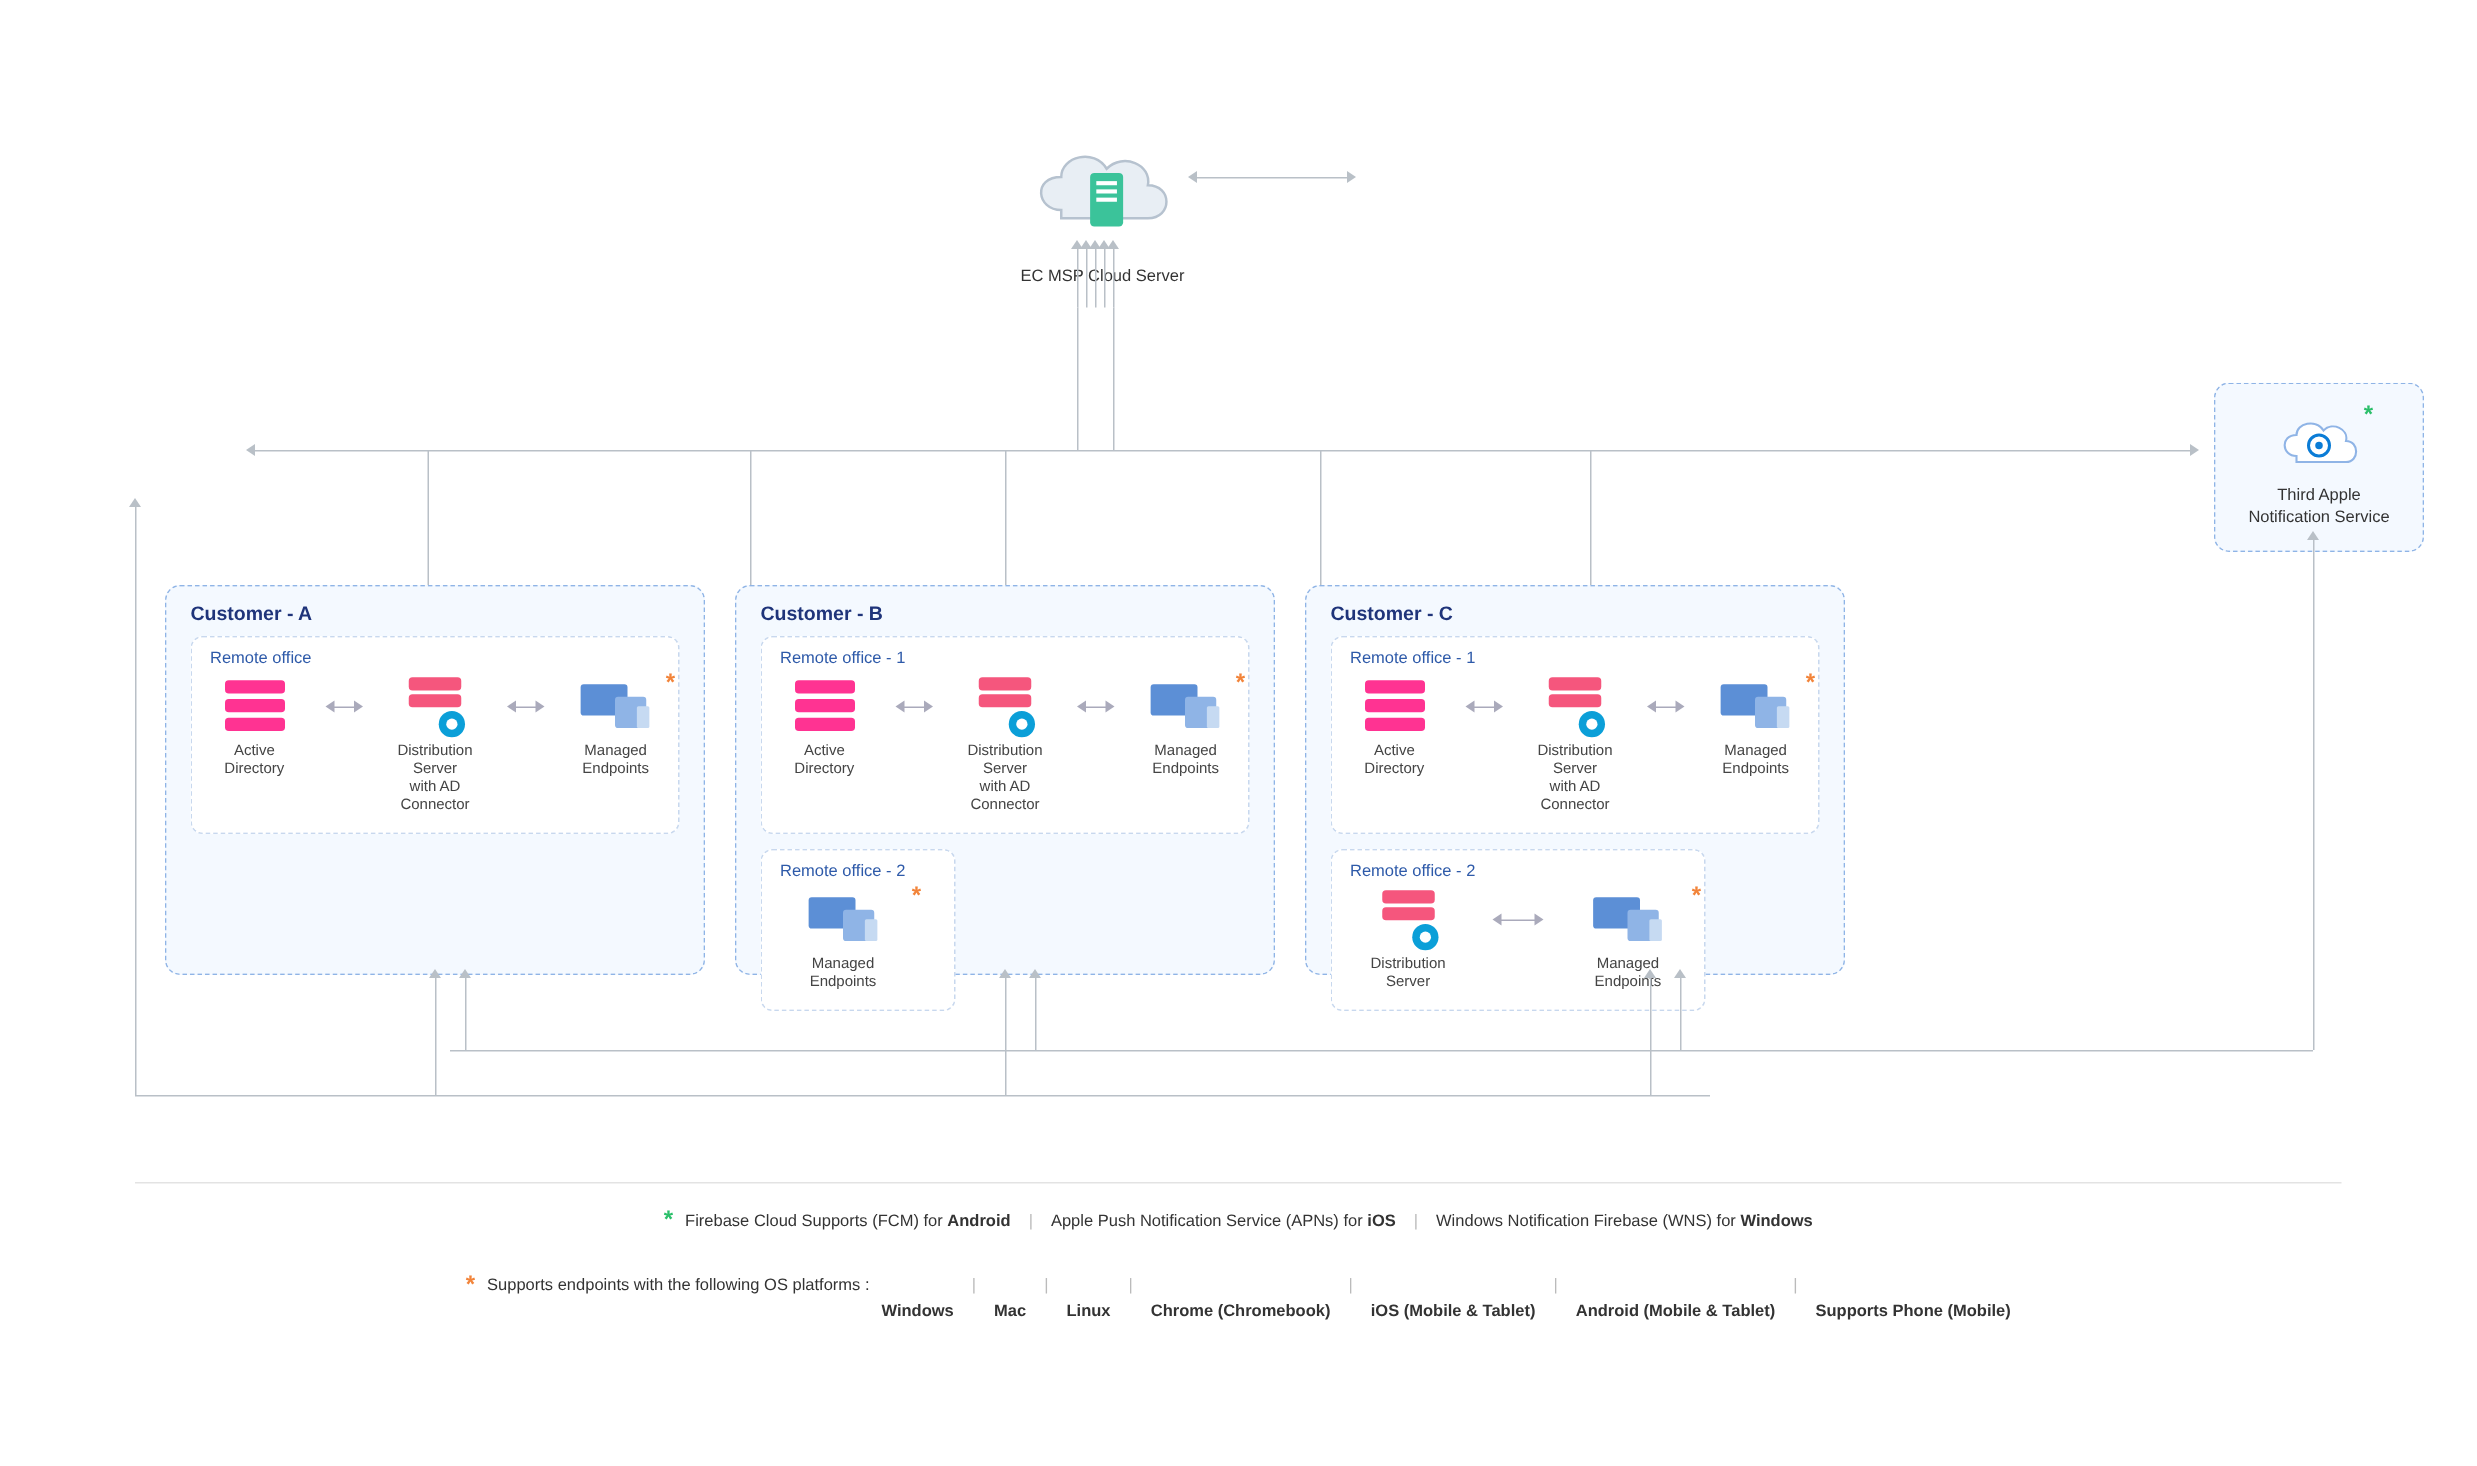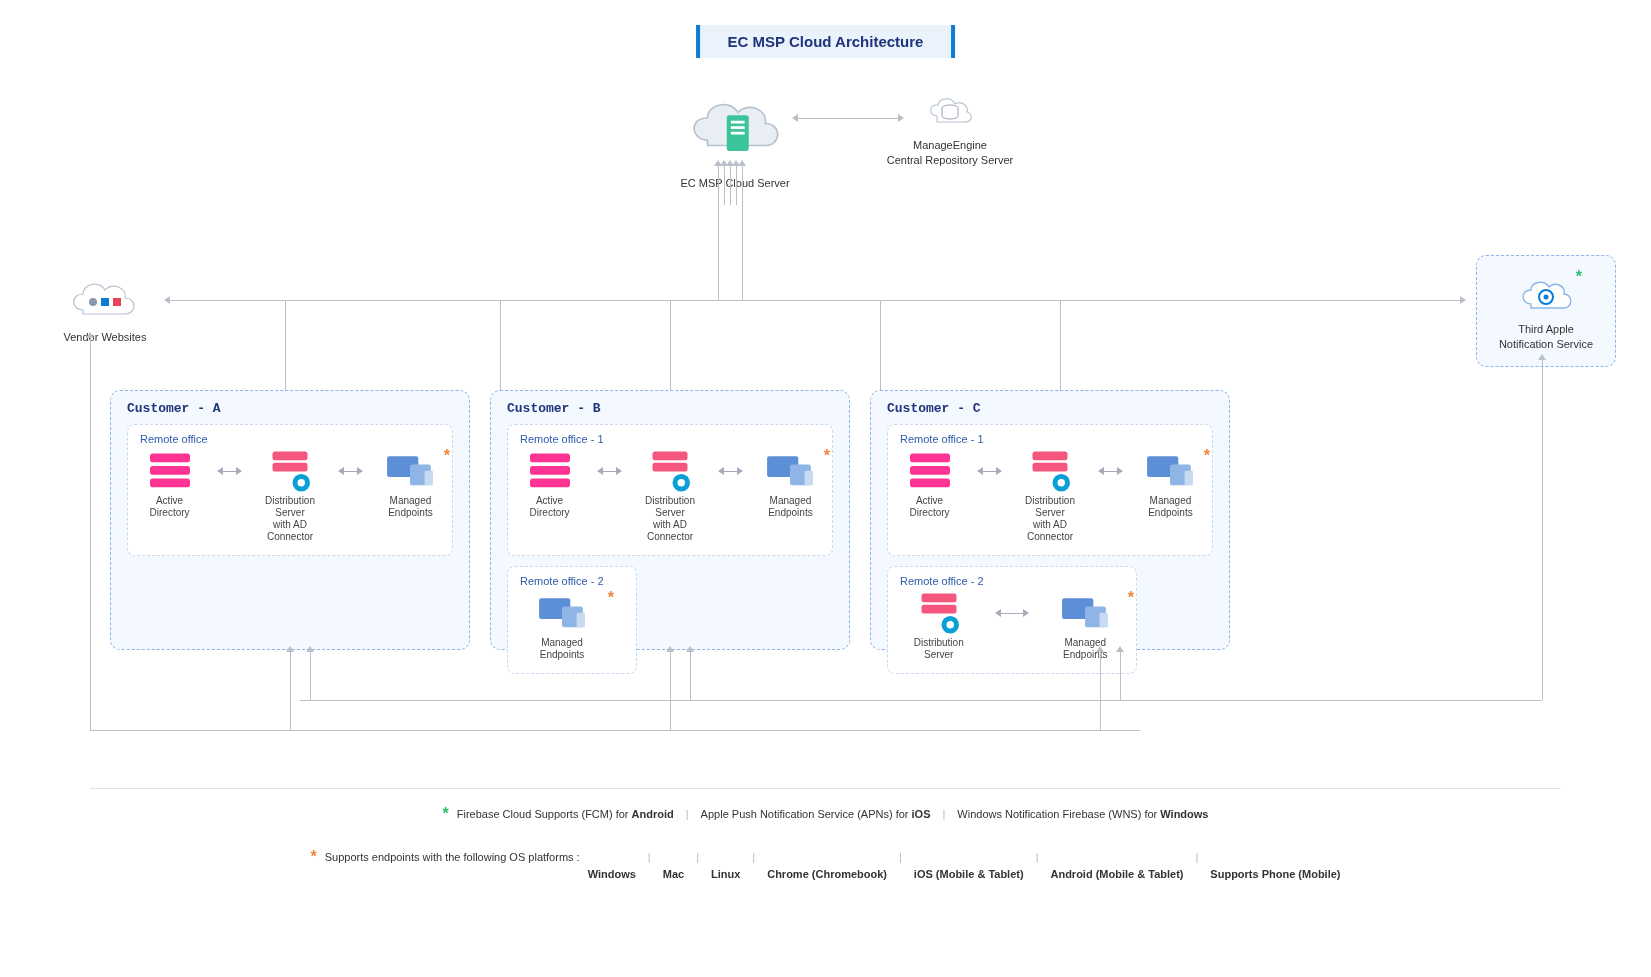--- a/index.html
+++ b/index.html
@@ -13,21 +13,21 @@
     color: #1f347a; border-left: 4px solid #0b7cd6; border-right: 4px solid #0b7cd6;
   }
 
   .node { position: absolute; text-align: center; }
   .node-label { font-size: 11px; color: #333; margin-top: 4px; line-height: 1.35; }
 
   .customer-box {
     position: absolute; border: 1.5px dashed #8fb4e6; background: #f4f9ff; border-radius: 10px;
     padding: 10px 16px 16px 16px;
   }
-  .customer-title { font-size: 13px; font-weight: 600; color: #1f347a; margin-bottom: 8px; font-family: Liberation Mono, monospace; }
+  .customer-title { font-size: 13px; font-weight: 600; color: #1f347a; margin-bottom: 8px; }
 
   .office-box {
     border: 1.5px dashed #c8d8ee; background: #fff; border-radius: 8px;
     padding: 8px 12px 12px 12px; margin-bottom: 10px; display: flex; flex-direction: column;
   }
   .office-title { font-size: 11px; color: #2e5aa9; margin-bottom: 6px; }
   .office-row { display: flex; align-items: flex-start; gap: 18px; justify-content: flex-start; }
 
   .item { display: flex; flex-direction: column; align-items: center; text-align: center; width: 84px; }
   .item .icon { width: 50px; height: 40px; display: flex; align-items: center; justify-content: center; }
@@ -64,63 +64,39 @@
   .third-party-box {
     position: absolute; border: 1.5px dashed #8fb4e6; background: #f4f9ff; border-radius: 10px;
     padding: 14px 10px; text-align: center; width: 140px;
   }
 </style>
 </head>
 <body>
 
 <div class="canvas">
 
-  <div class="title-banner">EC MSP Cloud Architecture</div>
 
   <div class="node" style="left:680px; top:85px; width:110px;">
     <div>
       <svg viewBox="0 0 80 60">
         <path d="M20 40 C8 40 6 24 20 24 C20 14 36 10 42 20 C50 12 64 18 62 28 C74 28 74 44 62 44 L20 44 Z" fill="#e8eef4" stroke="#b6c2cf" stroke-width="1.2"></path>
         <rect x="34" y="22" width="16" height="26" rx="2" fill="#3bc39a"></rect>
         <rect x="37" y="26" width="10" height="2" fill="#fff"></rect>
           <rect x="37" y="30" width="10" height="2" fill="#fff"></rect>
           <rect x="37" y="34" width="10" height="2" fill="#fff"></rect>
       </svg>
     </div>
     <div class="node-label">EC MSP Cloud Server</div>
   </div>
 
   <div class="h" style="left:798px; top:118px; width:100px;"></div>
   <span class="arr-l" style="left:792px; top:114px;"></span>
   <span class="arr-r" style="left:898px; top:114px;"></span>
 
-  <div class="node" style="left:870px; top:90px; width:160px;">
-    <div>
-      <svg viewBox="0 0 50 40" width="50" height="40">
-        <path d="M12 26 C4 26 3 14 13 15 C14 8 26 6 30 14 C36 10 44 16 42 22 C48 23 48 32 40 32 L12 32 Z" fill="#fff" stroke="#b6c2cf" stroke-width="1.1"></path>
-        <ellipse cx="25" cy="18" rx="8" ry="3" fill="#fff" stroke="#9aa6b2"></ellipse>
-        <path d="M17 18 v8 a8 3 0 0 0 16 0 v-8" fill="#fff" stroke="#9aa6b2"></path>
-      </svg>
-    </div>
-    <div class="node-label">
-      <span>ManageEngine</span><br><span>Central Repository Server</span>
-    </div>
-  </div>
-
-  <div class="node" style="left:45px; top:272px; width:120px;">
-    <div>
-      <svg viewBox="0 0 80 50" width="80" height="50">
-        <path d="M18 38 C6 38 5 22 18 22 C18 12 34 8 40 18 C48 10 62 16 60 26 C72 26 72 42 60 42 L18 42 Z" fill="#fff" stroke="#b6c2cf" stroke-width="1.2"></path>
-        <circle cx="28" cy="30" r="4" fill="#89a"></circle>
-          <rect x="36" y="26" width="8" height="8" fill="#0b7cd6"></rect>
-          <rect x="48" y="26" width="8" height="8" fill="#e8425d"></rect>
-      </svg>
-    </div>
-    <div class="node-label">Vendor Websites</div>
-  </div>
+
 
   <div class="third-party-box" style="right:35px; top:255px;">
     <div style="position:relative; display:inline-block;">
       <svg viewBox="0 0 60 44" width="60" height="44">
         <path d="M15 34 C5 34 4 20 15 20 C15 12 28 9 33 17 C39 11 50 16 48 24 C57 24 57 38 48 38 L15 38 Z" fill="#fff" stroke="#8fb4e6" stroke-width="1.4"></path>
         <circle cx="30" cy="27" r="7" fill="none" stroke="#0b7cd6" stroke-width="2"></circle>
         <circle cx="30" cy="27" r="2.5" fill="#0b7cd6"></circle>
       </svg>
       <span class="asterisk ast-green" style="position:absolute; top:-2px; right:-6px;">*</span>
     </div>

